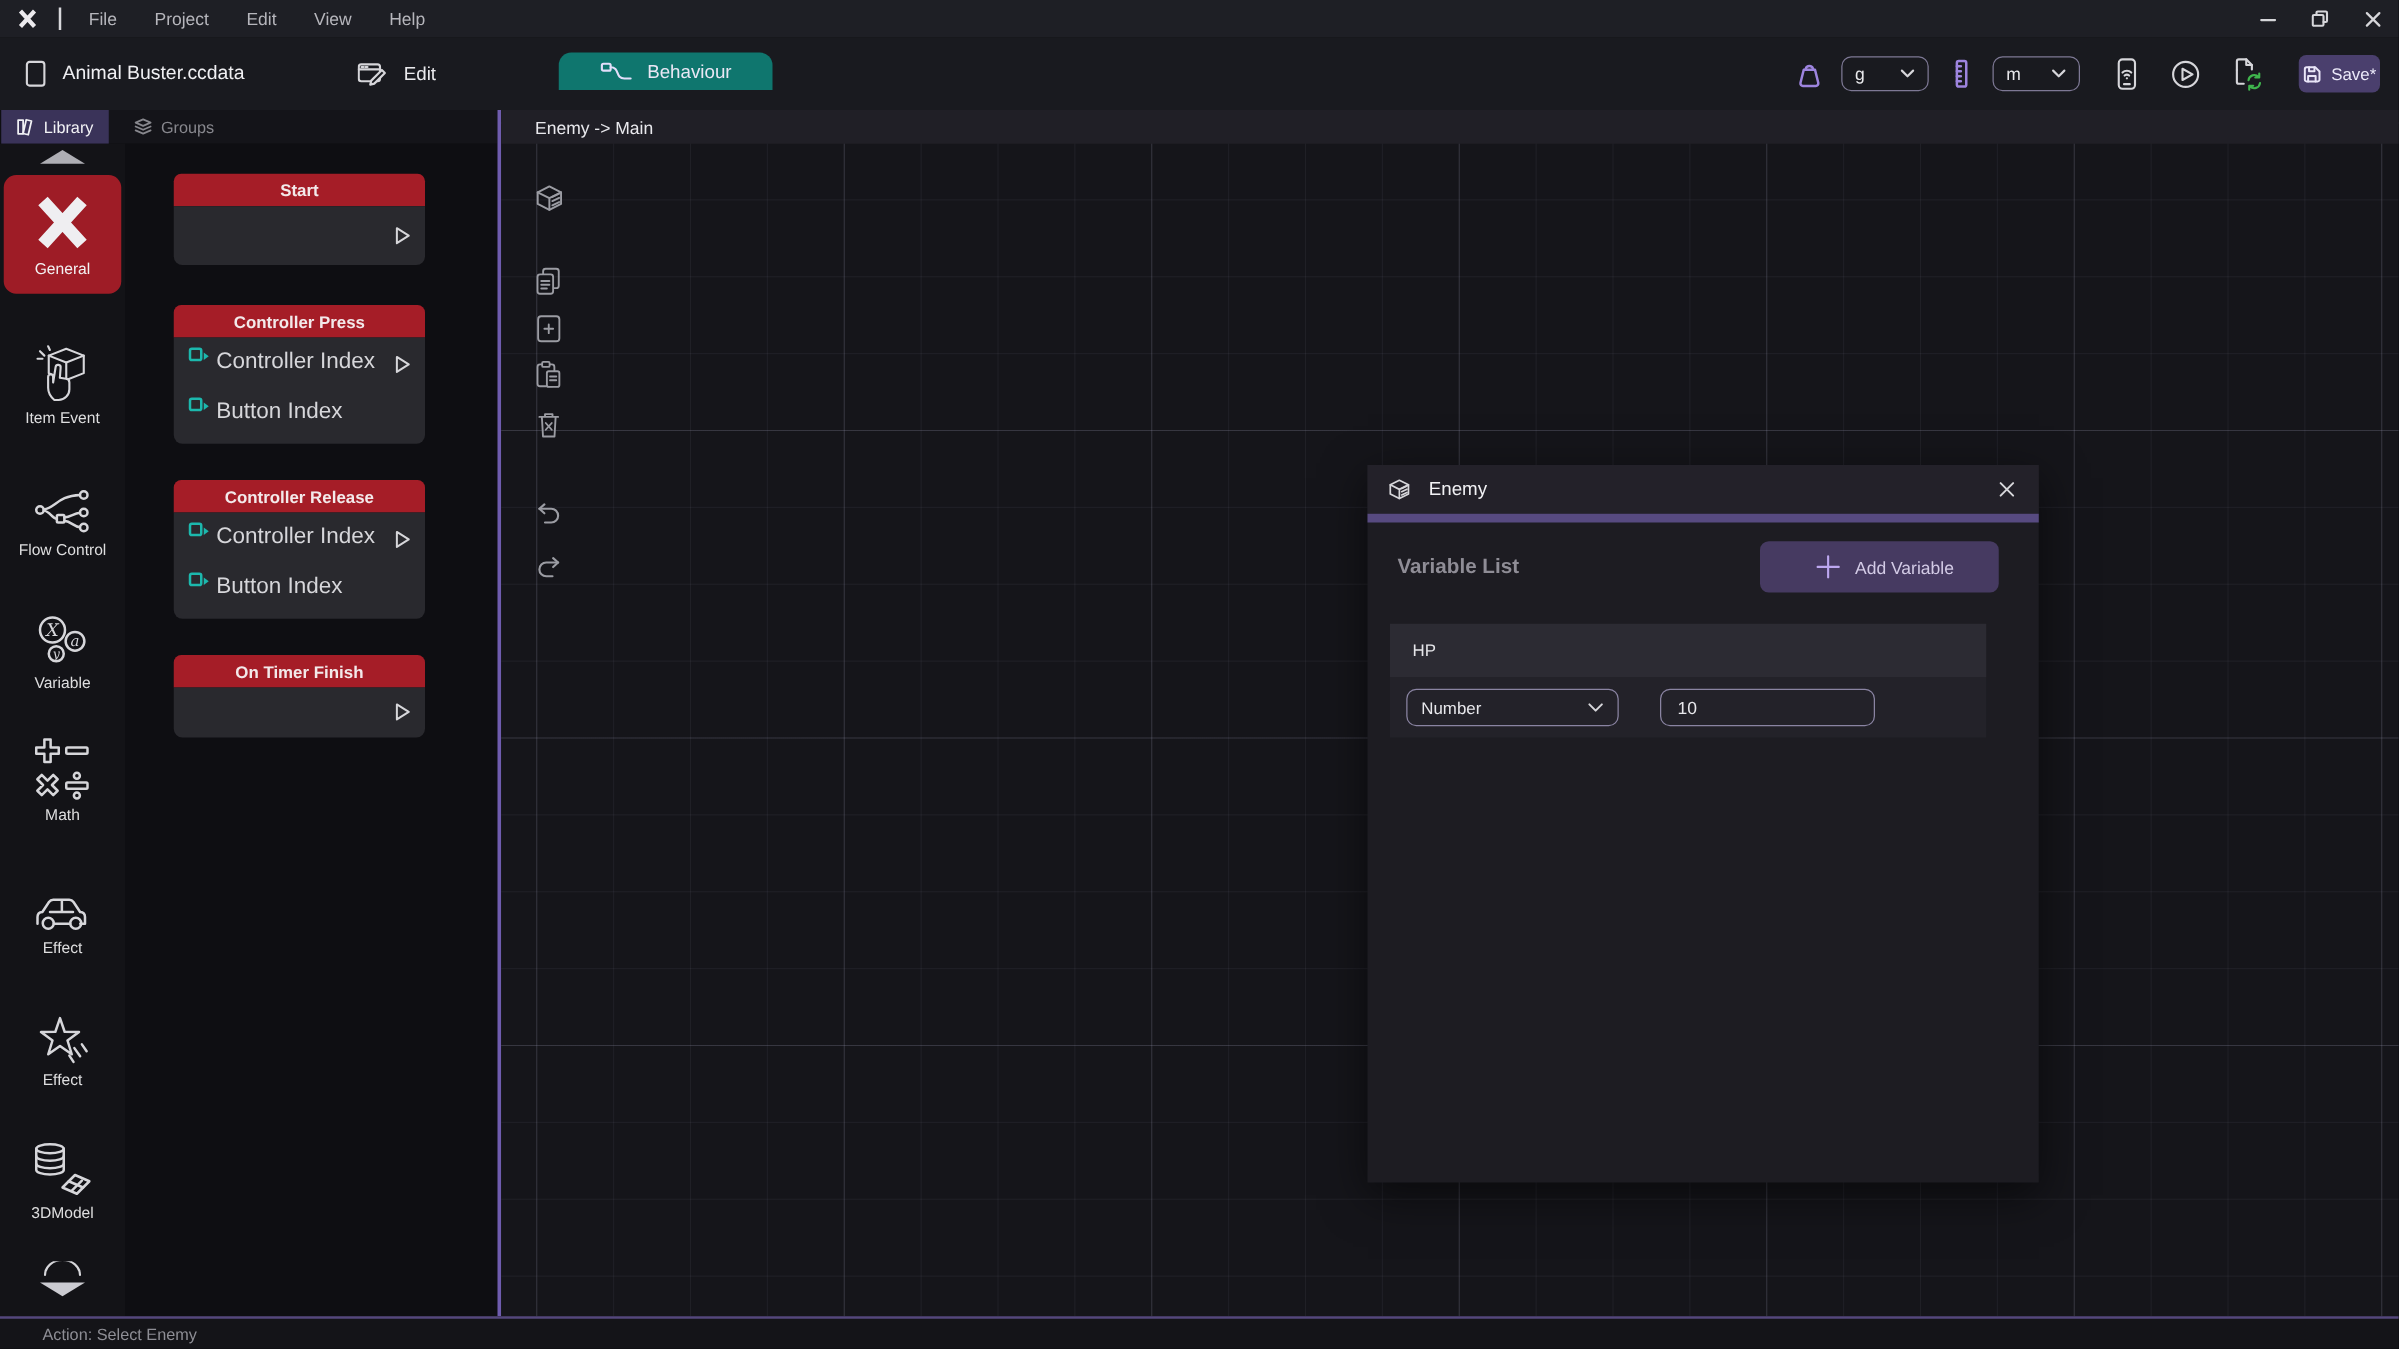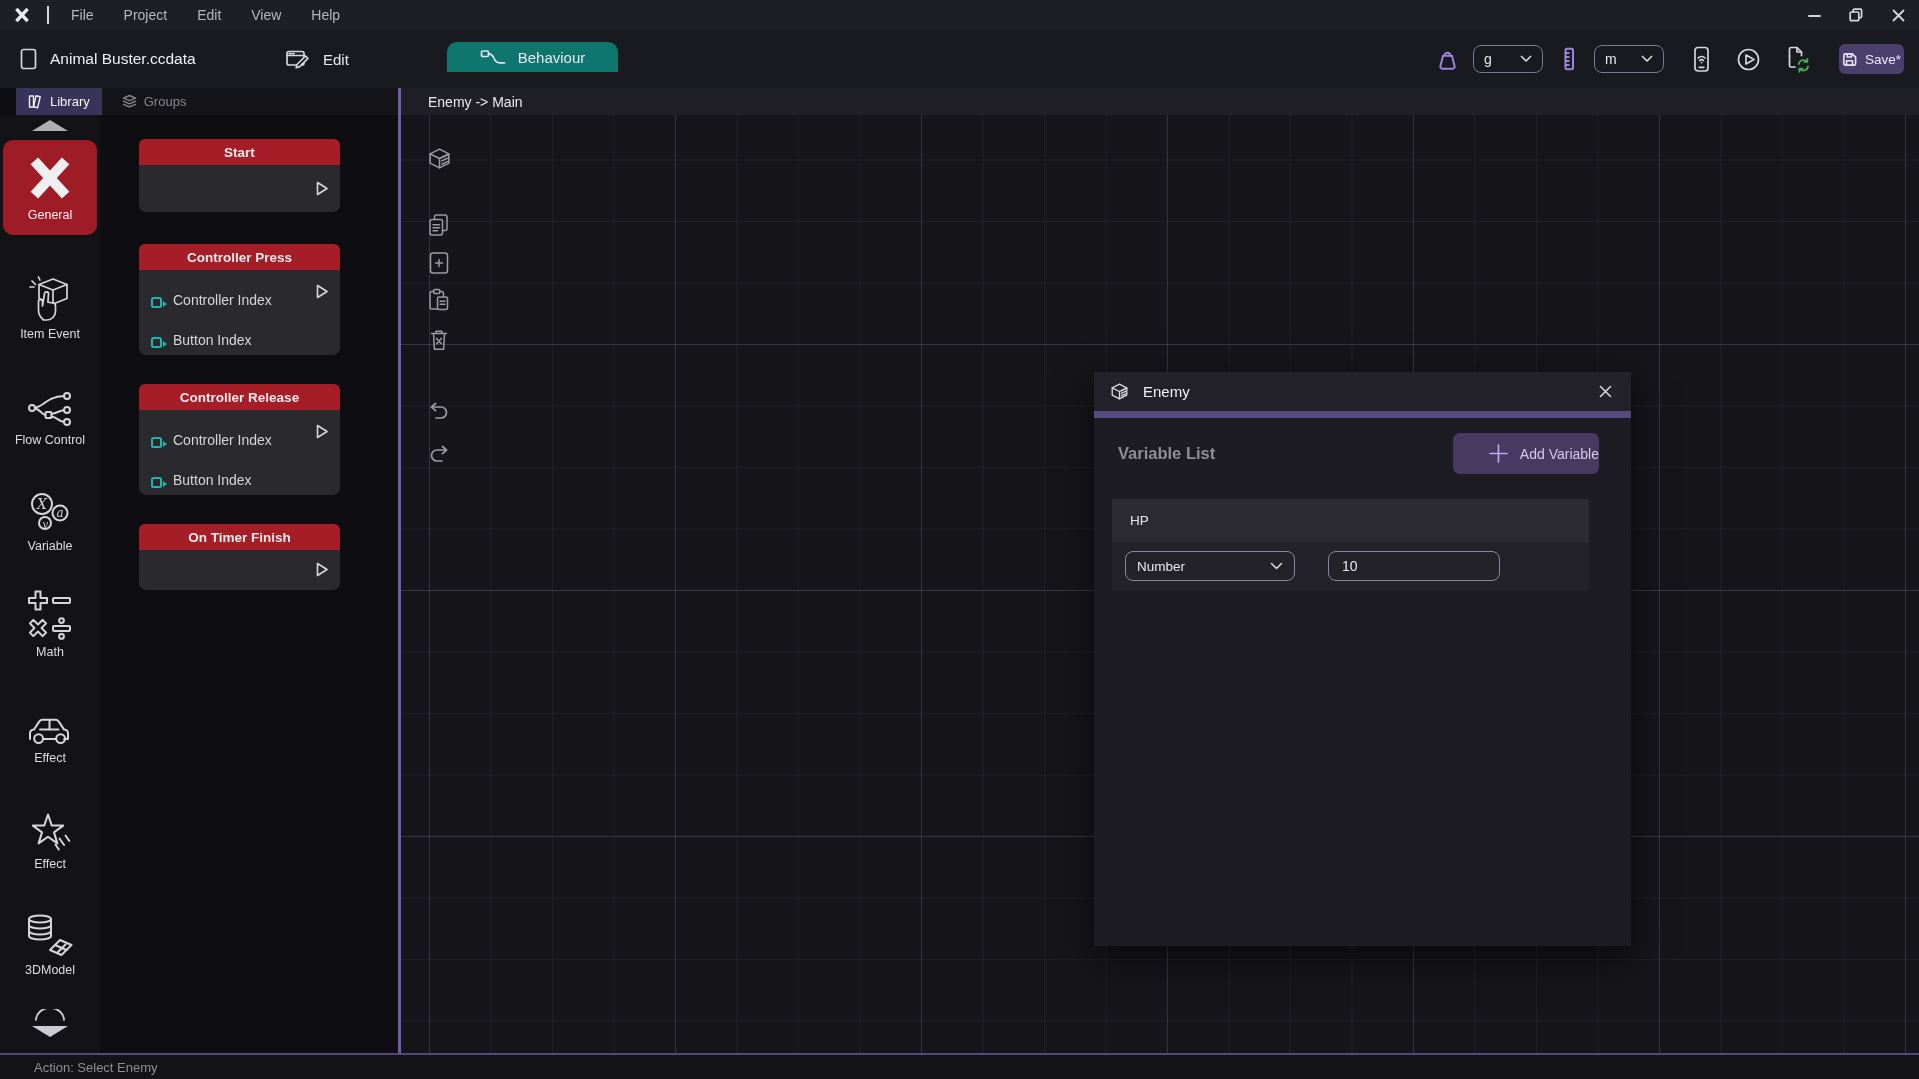--- a/index.html
+++ b/index.html
@@ -32,21 +32,21 @@
   .behaviour-label{font-size:15px;color:#eae7f5;}
   .tb-right{position:absolute;right:15px;top:0;height:58px;display:flex;align-items:center;}
   .unit-select{width:70px;height:28px;border:1px solid #7d7894;border-radius:8px;display:flex;
       align-items:center;justify-content:space-between;padding:0 10px;box-sizing:border-box;
       font-size:14px;color:#e9e9ec;}
   .save-btn{height:30px;background:#4a3f6d;border-radius:6px;display:flex;align-items:center;
       gap:8px;padding:0 3px;font-size:13.5px;color:#eceafa;}
 
   
   .left-region{position:absolute;top:88px;left:0;width:398px;bottom:26px;background:#0e0e12;}
-  .tab-bar{position:absolute;top:0;left:16px;right:0;height:27px;background:#141419;display:flex;align-items:stretch;}
+  .tab-bar{position:absolute;top:0;left:1px;right:0;height:27px;background:#141419;display:flex;align-items:stretch;}
   .tab{display:flex;align-items:center;gap:7px;font-size:13px;padding:0 12px;}
   .tab.active{background:#3a3359;color:#f3f3f6;}
   .tab.inactive{color:#87878d;margin-left:8px;}
   .sidebar-col{position:absolute;top:27px;left:0;width:100px;bottom:0;background:#131317;
       display:flex;flex-direction:column;align-items:center;overflow:hidden;}
   .arrow-up{width:0;height:0;border-left:18px solid transparent;border-right:18px solid transparent;
       border-bottom:11px solid #aeaeb4;margin-top:5px;}
   .arrow-down{position:absolute;left:50%;transform:translateX(-50%);bottom:16px;width:0;height:0;
       border-left:18px solid transparent;border-right:18px solid transparent;border-top:11px solid #cbcbd1;}
   .partial-icn{position:absolute;left:50%;transform:translateX(-50%);bottom:32px;}
@@ -55,22 +55,22 @@
   .cat-general .cat-label{color:#f3f1f2;}
   .cat{margin-top:36px;height:70px;display:flex;flex-direction:column;align-items:center;
       justify-content:flex-end;gap:5px;}
   .cat-label{font-size:12.5px;color:#dededf;}
 
   .node-col{position:absolute;top:27px;left:100px;right:0;bottom:0;background:#0e0e12;}
   .node{position:absolute;left:39px;width:201px;}
   .node-header{height:26px;background:#a51d27;border-radius:6px 6px 0 0;display:flex;align-items:center;
       justify-content:center;font-size:13.5px;font-weight:bold;color:#f3e9ea;}
   .node-body{background:#29292e;border-radius:0 0 7px 7px;position:relative;}
-  .node-row{position:absolute;left:12px;right:36px;height:30px;display:flex;align-items:flex-end;gap:11px;
-      font-size:14px;color:#d6d6da;}
+  .node-row{position:absolute;left:12px;right:36px;height:30px;display:flex;align-items:flex-start;gap:11px;
+      font-size:18px;color:#d6d6da;}
   .socket{width:11px;height:11px;border:2px solid #1cb8ad;border-radius:2.5px;position:relative;flex:none;box-sizing:border-box;}
   .socket::after{content:"";position:absolute;right:-7px;top:1.5px;border-left:4px solid #1cb8ad;
       border-top:3px solid transparent;border-bottom:3px solid transparent;}
   .flow-out{position:absolute;right:10px;}
 
   .v-divider{position:absolute;left:398px;top:88px;width:3px;bottom:26px;background:#6f5cae;}
 
   
   .canvas{position:absolute;left:401px;top:88px;right:0;bottom:26px;background:#15151a;}
   .canvas::before{content:"";position:absolute;inset:0;
@@ -89,21 +89,21 @@
   
   .modal{position:absolute;left:693px;top:284px;width:537px;height:574px;background:#1d1c22;
       box-shadow:0 10px 34px rgba(0,0,0,.55);}
   .modal-header{height:39px;background:#232129;display:flex;align-items:center;padding:0 15px;}
   .modal-title{font-size:15px;color:#f1f1f4;margin-left:13px;}
   .modal-close{margin-left:auto;width:22px;height:22px;display:flex;align-items:center;justify-content:center;}
   .modal-accent{height:7px;background:#574a80;}
   .modal-toprow{display:flex;align-items:center;margin:15px 32px 0 24px;height:41px;}
   .section-title{font-size:16.5px;font-weight:bold;color:#8f8d96;}
   .add-var-btn{margin-left:auto;width:146px;height:41px;background:#463a61;border-radius:7px;
-      display:flex;align-items:center;justify-content:flex-end;gap:12px;font-size:14px;color:#d3cbe6;}
+      display:flex;align-items:center;justify-content:flex-start;gap:12px;font-size:14px;color:#d3cbe6;padding-left:45px;}
   .var-card{margin:25px 42px 0 18px;}
   .var-card-header{height:43px;background:#2c2b33;display:flex;align-items:center;padding-left:18px;
       font-size:13.5px;color:#e5e5e9;}
   .var-card-body{height:48px;background:#232229;display:flex;align-items:center;padding-left:13px;gap:33px;}
   .type-select{width:170px;height:30px;border:1px solid #8a84a2;border-radius:8px;display:flex;
       align-items:center;justify-content:space-between;padding:0 11px;box-sizing:border-box;
       font-size:13.5px;color:#e8e8ec;background:transparent;}
   .value-input{width:172px;height:30px;border:1px solid #8a84a2;border-radius:8px;background:transparent;
       color:#e8e8ec;font-size:14px;font-family:"Liberation Sans",sans-serif;padding:0 13px;box-sizing:border-box;outline:none;}
 

